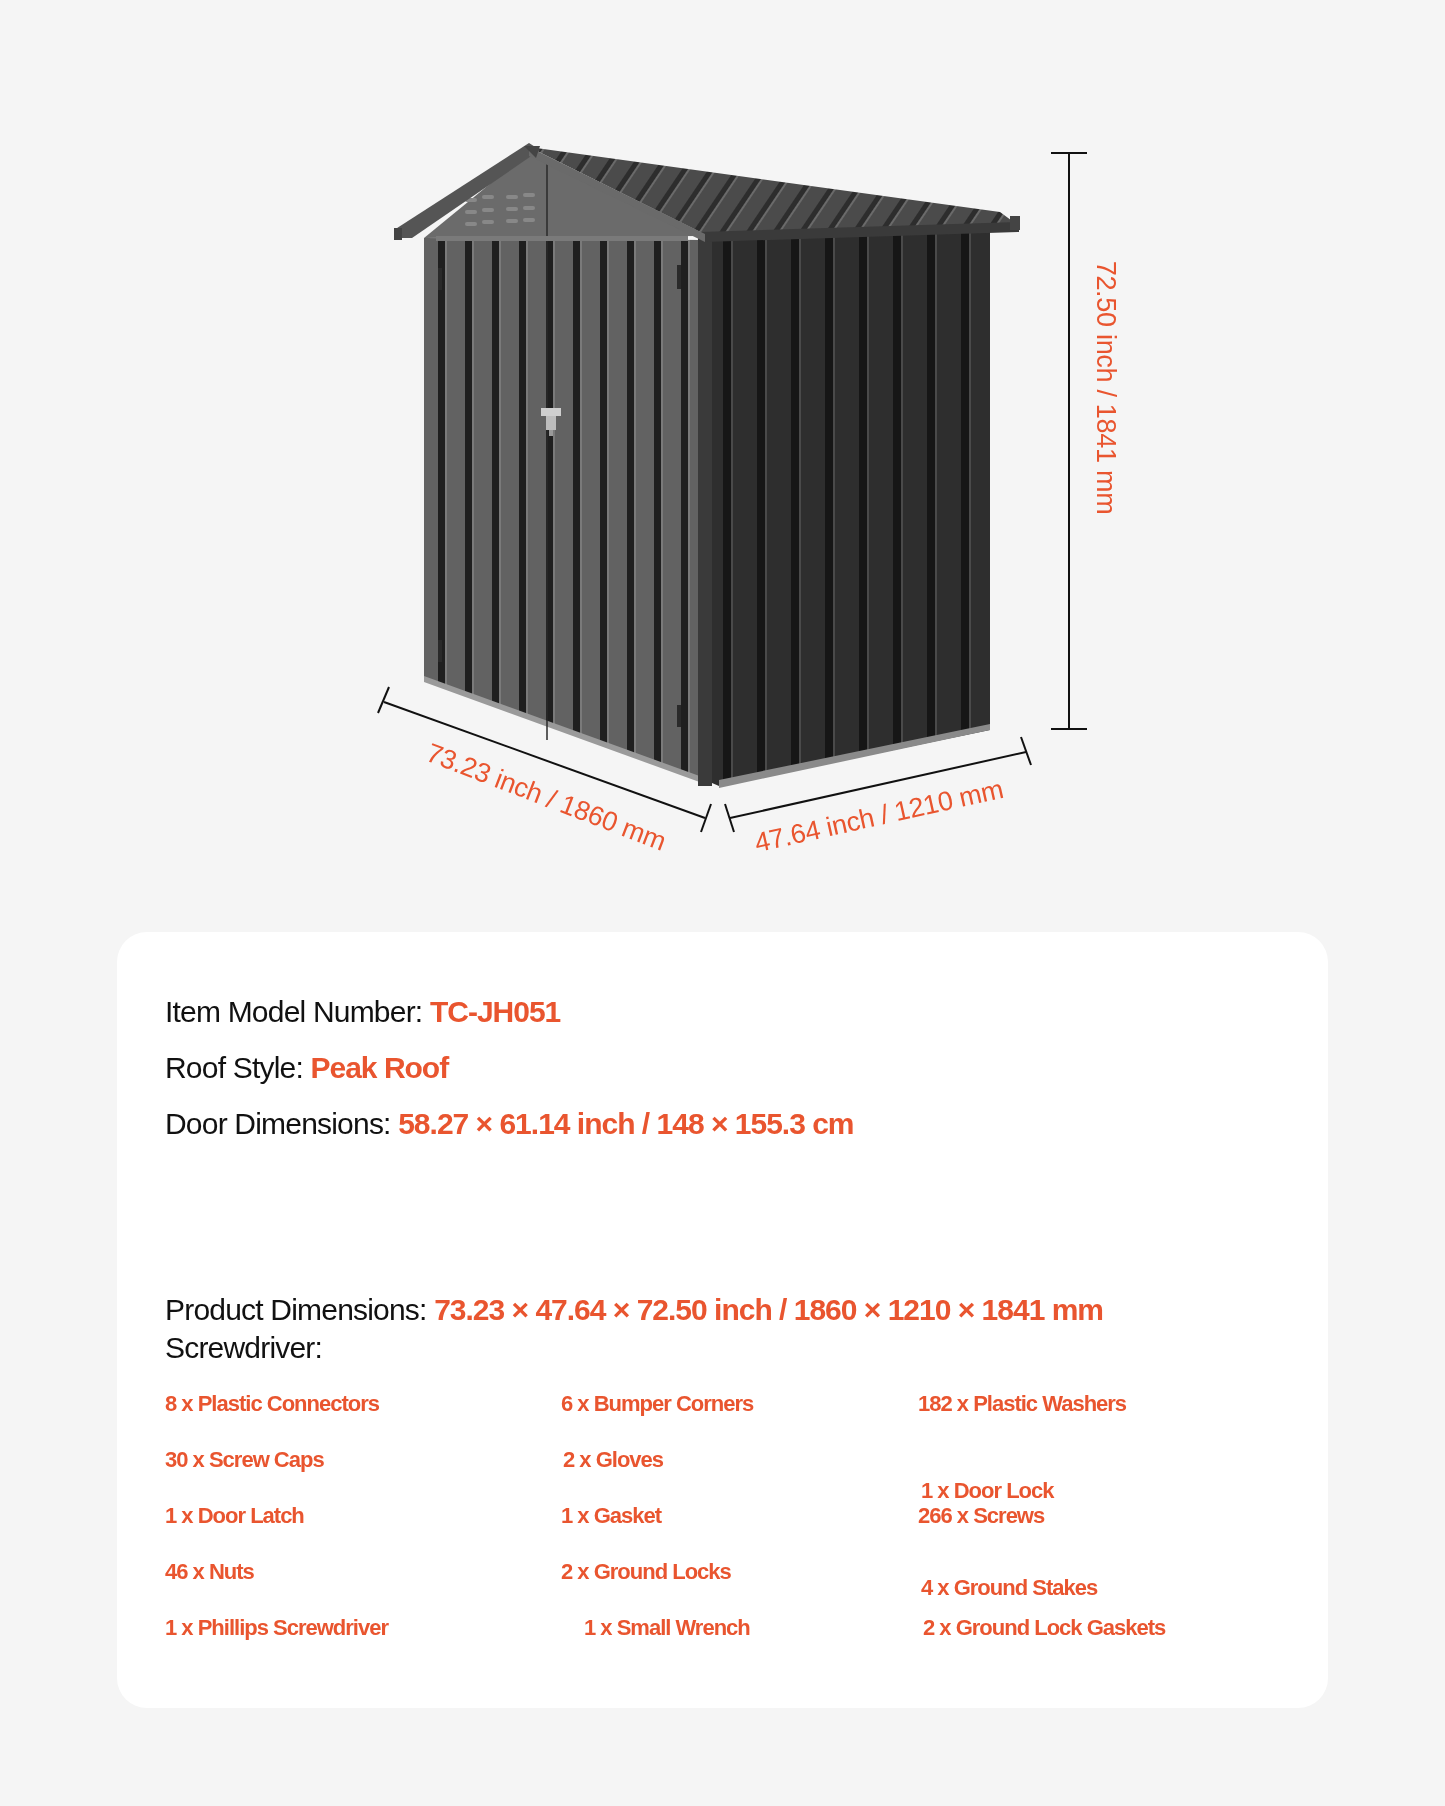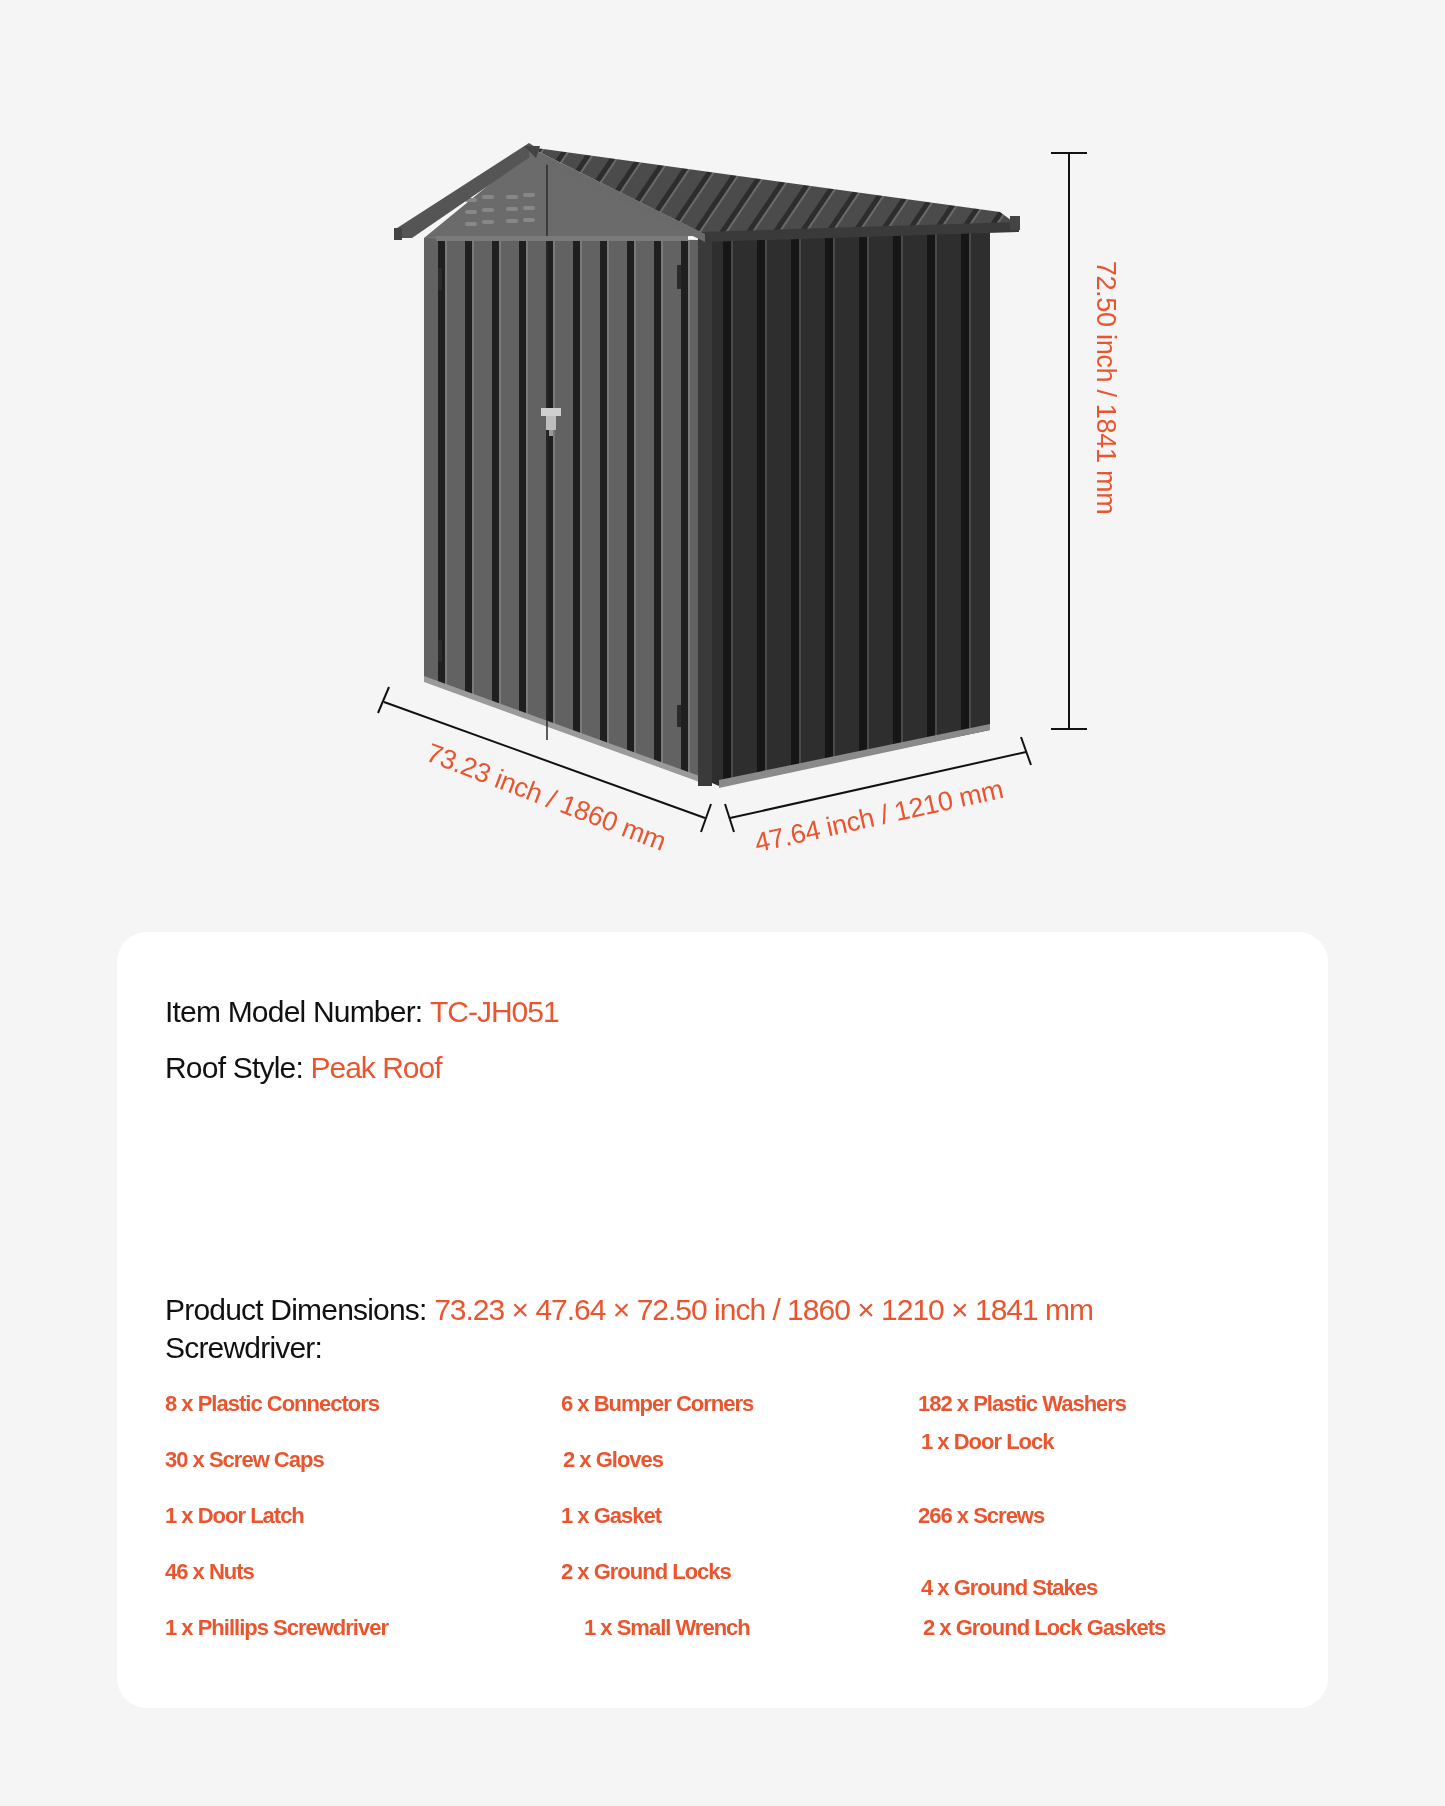--- a/index.html
+++ b/index.html
@@ -3,21 +3,21 @@
 <meta charset="utf-8">
 <style>
   html,body{margin:0;padding:0;}
   body{width:1445px;height:1806px;background:#f5f5f5;position:relative;overflow:hidden;font-family:"Liberation Sans","DejaVu Sans",sans-serif;}
   .figure{position:absolute;left:0;top:0;width:1445px;height:900px;}
   .figure svg{position:absolute;left:0;top:0;}
   .dim-label{position:absolute;color:#e9552f;font-size:27px;white-space:nowrap;transform-origin:center center;letter-spacing:-0.3px;}
   .card{position:absolute;left:117px;top:932px;width:1211px;height:776px;background:#ffffff;border-radius:30px;}
   .spec-line{position:absolute;left:48px;font-size:30px;line-height:36px;letter-spacing:-0.8px;color:#111;white-space:nowrap;}
   .spec-label{color:#111;}
-  .spec-value{color:#e9552f;font-weight:normal;letter-spacing:-1px;}
+  .spec-value{color:#e9552f;font-weight:bold;letter-spacing:-1px;}
   .acc{position:absolute;font-size:22px;line-height:36px;color:#e9552f;font-weight:bold;white-space:nowrap;letter-spacing:-1px;}
 </style>
 </head>
 <body>
 
 <div class="figure">
   <svg width="1445" height="900" viewBox="0 0 1445 900">
     <defs>
       <pattern id="frontStripes" x="424" y="0" width="27" height="10" patternUnits="userSpaceOnUse">
         <rect width="27" height="10" fill="#626262"></rect>
@@ -105,36 +105,40 @@
 
 <div class="card">
   <div class="spec-line" style="top:62px;">
     <span class="spec-label">Item Model Number:</span>
     <span class="spec-value">TC-JH051</span>
   </div>
   <div class="spec-line" style="top:118px;">
     <span class="spec-label">Roof Style:</span>
     <span class="spec-value">Peak Roof</span>
   </div>
+  <div class="spec-line" style="top:174px;">
+    <span class="spec-label">Door Dimensions:</span>
+    <span class="spec-value">58.27 × 61.14 inch / 148 × 155.3 cm</span>
+  </div>
   <div class="spec-line" style="top:360px;text-align:right;">
     <span class="spec-label">Product Dimensions:</span>
     <span class="spec-value">73.23 × 47.64 × 72.50 inch / 1860 × 1210 × 1841 mm</span>
   </div>
   <div class="spec-line" style="top:398px;">
     <span class="spec-label">Screwdriver:</span>
   </div>
 
   <div>
     <div class="acc" style="left:48px;top:454px;">8 x Plastic Connectors</div>
     <div class="acc" style="left:444px;top:454px;">6 x Bumper Corners</div>
     <div class="acc" style="left:801px;top:454px;">182 x Plastic Washers</div>
 
     <div class="acc" style="left:48px;top:510px;">30 x Screw Caps</div>
     <div class="acc" style="left:446px;top:510px;">2 x Gloves</div>
-    <div class="acc" style="left:804px;top:492px;">1 x Door Lock</div>
+    <div class="acc" style="left:804px;top:541px;">1 x Door Lock</div>
 
     <div class="acc" style="left:48px;top:566px;">1 x Door Latch</div>
     <div class="acc" style="left:444px;top:566px;">1 x Gasket</div>
     <div class="acc" style="left:801px;top:566px;">266 x Screws</div>
 
     <div class="acc" style="left:48px;top:622px;">46 x Nuts</div>
     <div class="acc" style="left:444px;top:622px;">2 x Ground Locks</div>
     <div class="acc" style="left:804px;top:622px;margin-top:16px;">4 x Ground Stakes</div>
 
     <div class="acc" style="left:48px;top:678px;">1 x Phillips Screwdriver</div>

